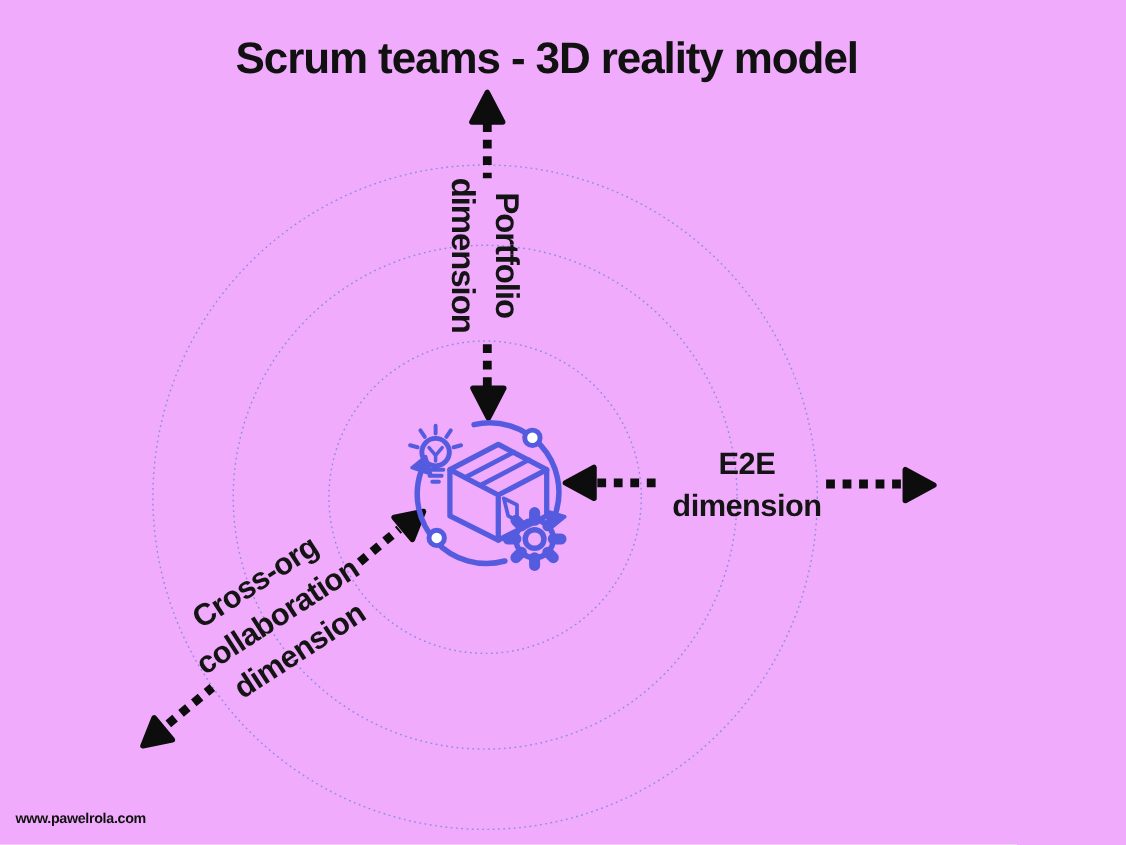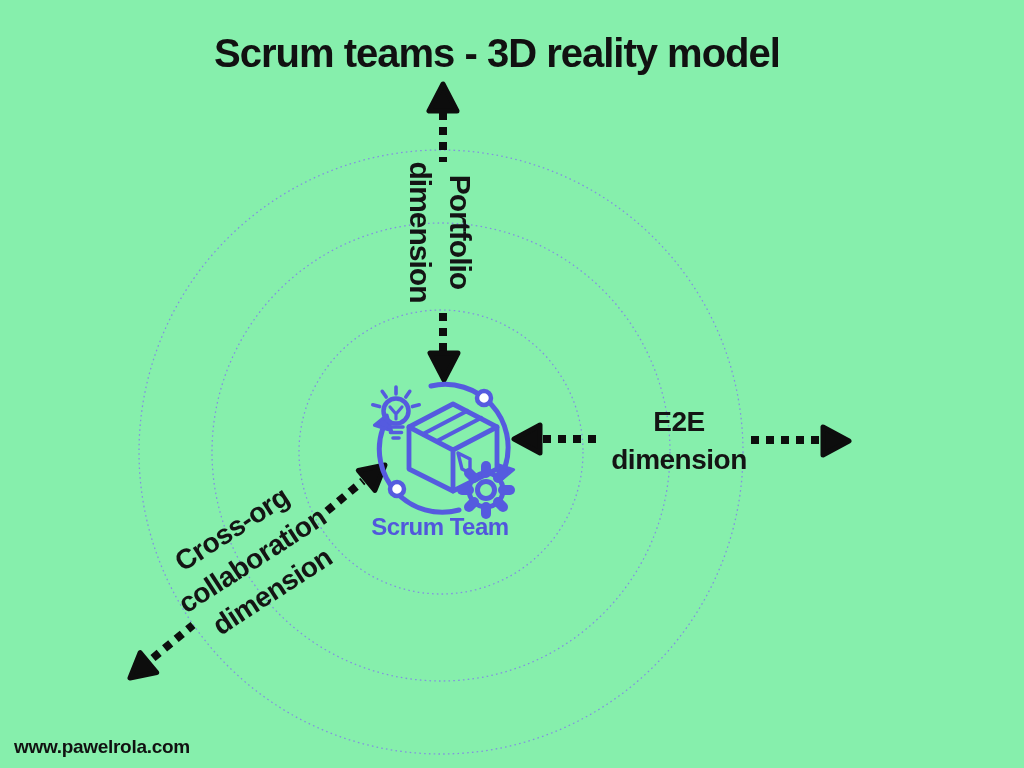--- a/index.html
+++ b/index.html
@@ -1,17 +1,17 @@
 <!DOCTYPE html>
 <html><head>
 <meta charset="utf-8">
 <style>
   html,body{margin:0;padding:0;background:#ffffff;}
   #canvas{
-    position:relative;width:1024px;height:768px;background:#86efac;
+    position:relative;width:1024px;height:768px;background:#f0abfc;
     font-family:"Liberation Sans","DejaVu Sans",sans-serif;overflow:hidden;
   }
   svg{position:absolute;left:0;top:0;}
   .lbl{position:absolute;font-weight:700;color:#141414;white-space:nowrap;text-align:center;}
   #title{
     left:497px;top:31px;transform:translateX(-50%);
     font-size:40px;letter-spacing:-1px;color:#111111;
   }
   #portfolio-label{
     left:440px;top:232px;
@@ -25,21 +25,21 @@
   #crossorg-label{
     left:252px;top:560px;
     transform:translate(-50%,-50%) rotate(-33deg);
     font-size:28px;line-height:37px;letter-spacing:-0.5px;
   }
   #scrum-team-label{
     left:440px;top:527px;transform:translate(-50%,-50%);
     font-size:24px;letter-spacing:-0.5px;color:#5157DC;
   }
   #website{
-    left:14px;top:736px;font-size:19px;letter-spacing:-0.3px;color:#111111;text-align:left;
+    left:14px;top:736px;font-size:13px;letter-spacing:-0.3px;color:#111111;text-align:left;
   }
 </style>
 </head>
 <body>
 
 <div id="canvas">
 
   <svg width="1024" height="768" viewBox="0 0 1024 768">
 
     <g fill="none" stroke="#8289E4" stroke-width="1.3" stroke-dasharray="1.6 3.2" opacity="0.9">
@@ -123,16 +123,15 @@
     <div>E2E</div>
     <div>dimension</div>
   </div>
 
   <div id="crossorg-label" class="lbl">
     <div>Cross-org</div>
     <div>collaboration</div>
     <div>dimension</div>
   </div>
 
-  <div id="scrum-team-label" class="lbl">Scrum Team</div>
 
   <div id="website" class="lbl">www.pawelrola.com</div>
 </div>
 
 </body></html>

